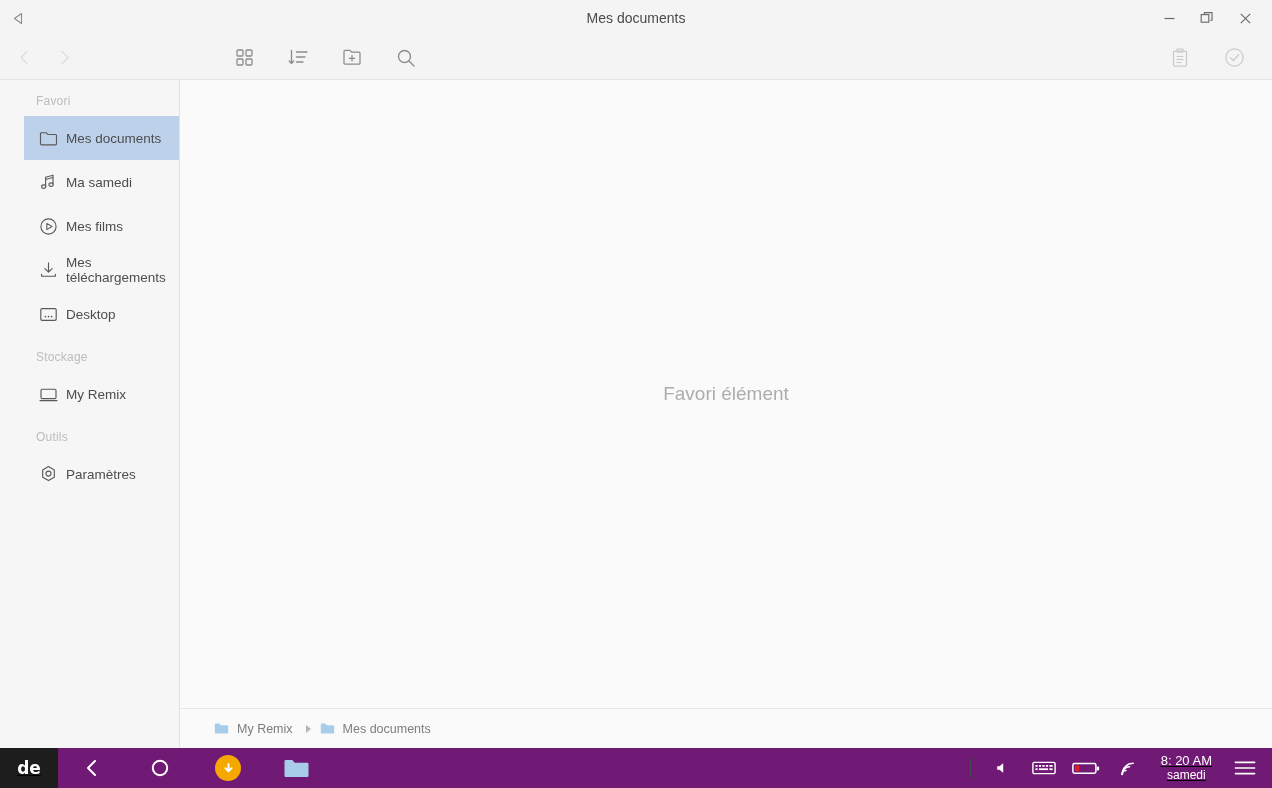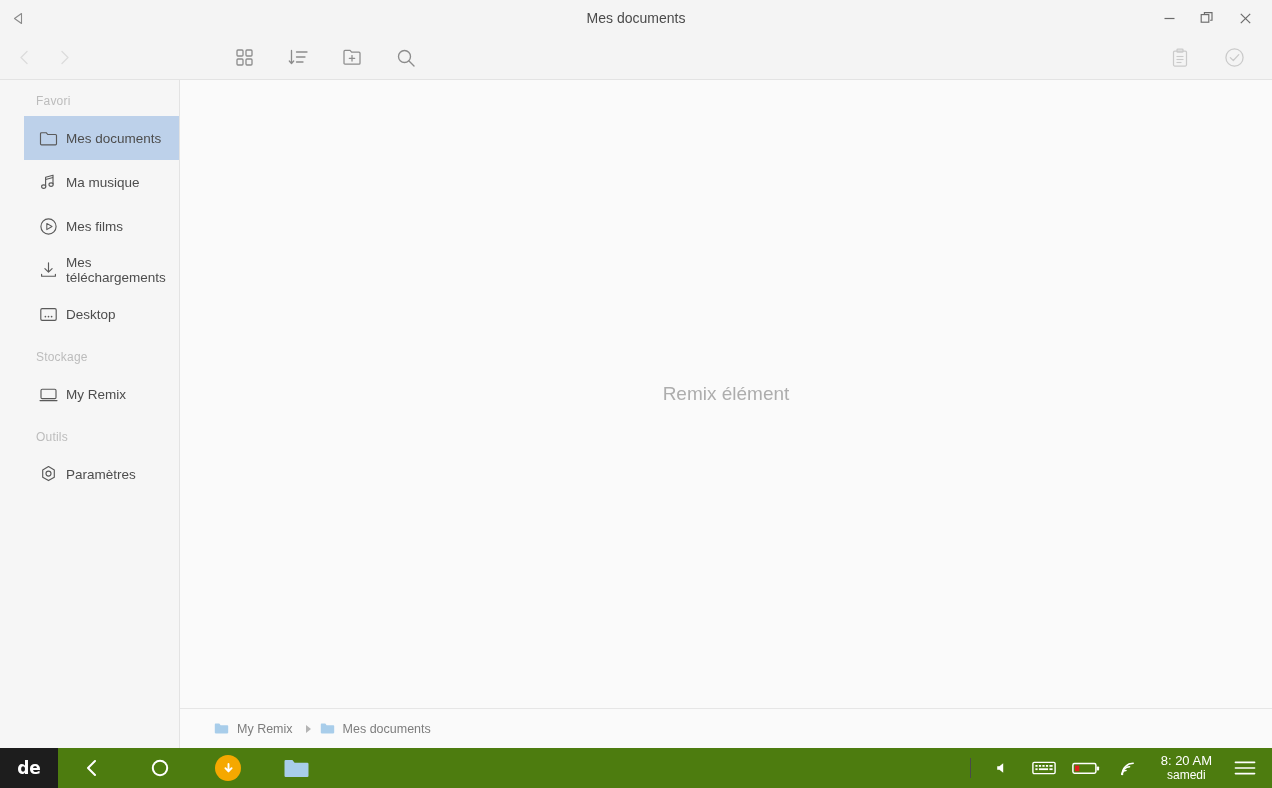--- a/index.html
+++ b/index.html
@@ -103,23 +103,24 @@
     margin:0 9px 0 13px;
     width:0; height:0;
     border-left:5px solid #b4b4b4;
     border-top:4px solid transparent;
     border-bottom:4px solid transparent;
   }
 
   
   .taskbar {
     height:40px; flex:0 0 40px;
-    background:#4d7c0f;
+    background:#701a75;
     display:flex; align-items:flex-start;
     position:relative;
+    text-decoration:underline;
   }
   .tb-logo {
     width:58px; height:40px; background:#1d1d1d;
     display:flex; align-items:center; justify-content:center;
     color:#fff; font-size:17px; font-weight:bold;
     font-family:"DejaVu Sans", sans-serif;
   }
   .tb-nav { display:flex; align-items:center; }
   .tb-icon {
     width:68px; height:40px;
@@ -262,21 +263,21 @@
 
       <div class="sb-item">
         <span class="sb-ico">
           <svg width="18" height="18" viewBox="0 0 18 18">
             <path d="M6.6 13.4 V4.2 L14 2.2 V11.3" fill="none" stroke="#5a5a5a" stroke-width="1.15" stroke-linejoin="round"></path>
             <path d="M6.6 6.6 L14 4.6" fill="none" stroke="#5a5a5a" stroke-width="1.05"></path>
             <ellipse cx="4.7" cy="13.6" rx="2.1" ry="1.75" fill="none" stroke="#5a5a5a" stroke-width="1.15"></ellipse>
             <ellipse cx="12.1" cy="11.6" rx="2.1" ry="1.75" fill="none" stroke="#5a5a5a" stroke-width="1.15"></ellipse>
           </svg>
         </span>
-        <span class="sb-label">Ma musique</span>
+        <span class="sb-label">Ma samedi</span>
       </div>
 
       <div class="sb-item">
         <span class="sb-ico">
           <svg width="19" height="19" viewBox="0 0 19 19">
             <circle cx="9.5" cy="9.5" r="7.6" fill="none" stroke="#5a5a5a" stroke-width="1.15"></circle>
             <path d="M7.8 6.4 L13 9.5 L7.8 12.6 Z" fill="none" stroke="#5a5a5a" stroke-width="1.05" stroke-linejoin="round"></path>
           </svg>
         </span>
         <span class="sb-label">Mes films</span>
@@ -325,21 +326,21 @@
             <path d="M9.5 1.6 L15.3 5 V12.2 L9.5 15.6 L3.7 12.2 V5 Z" fill="none" stroke="#5a5a5a" stroke-width="1.15" stroke-linejoin="round"></path>
             <circle cx="9.5" cy="8.6" r="2.5" fill="none" stroke="#5a5a5a" stroke-width="1.15"></circle>
           </svg>
         </span>
         <span class="sb-label">Paramètres</span>
       </div>
     </div>
 
     <div class="content">
       <div class="filearea">
-        <div class="empty-msg">Remix élément</div>
+        <div class="empty-msg">Favori élément</div>
       </div>
 
       <div class="breadcrumb">
         <div class="crumb">
           <svg width="15" height="13" viewBox="0 0 15 13">
             <path d="M0.8 2.4 a0.8 0.8 0 0 1 0.8 -0.8 H5.3 L6.6 3.2 H13.4 a0.8 0.8 0 0 1 0.8 0.8 V10.6 a0.8 0.8 0 0 1 -0.8 0.8 H1.6 a0.8 0.8 0 0 1 -0.8 -0.8 Z" fill="#a8cdea"></path>
           </svg>
           <span class="crumb-label">My Remix</span>
         </div>
         <div class="crumb-sep"></div>

